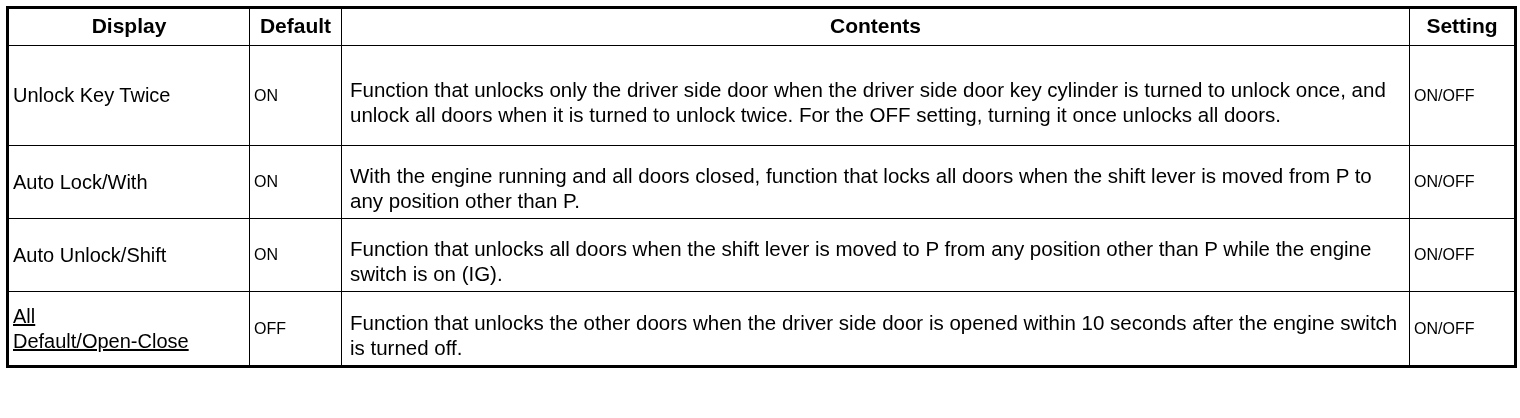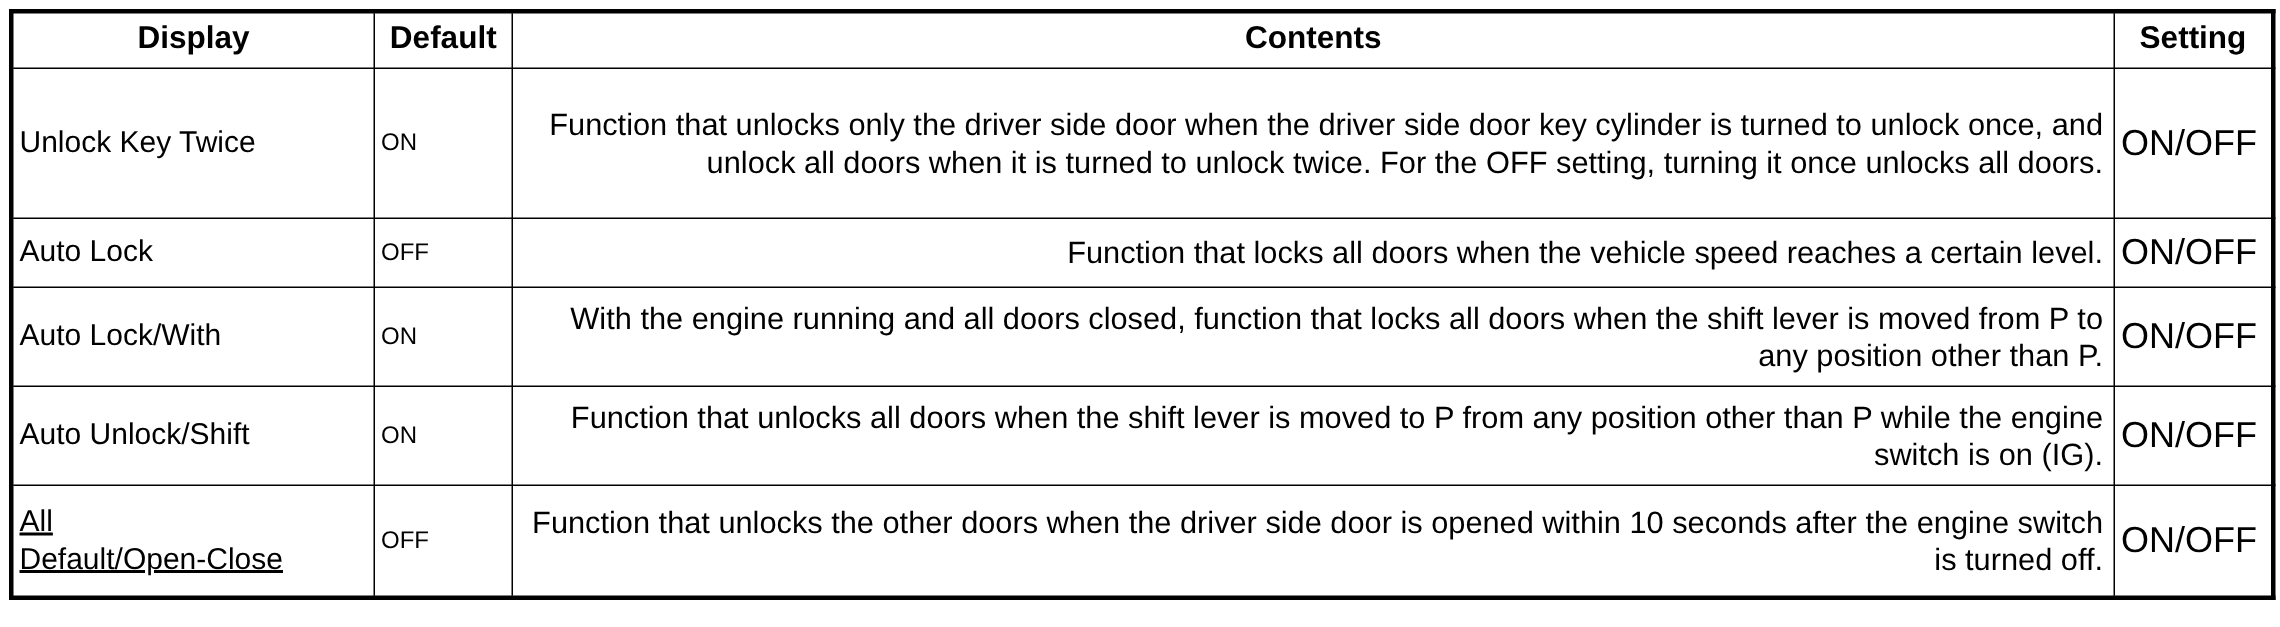--- a/index.html
+++ b/index.html
@@ -66,27 +66,28 @@
   }
   td.c-display .cell,
   td.c-default .cell,
   td.c-setting .cell {
     display: block;
     text-align: left;
     padding: 3px 4px;
   }
   td.c-display .cell { font-size: 20px; }
   td.c-default .cell { font-size: 16px; }
-  td.c-setting .cell { font-size: 24px; }
+  td.c-setting .cell { font-size: 16px; }
 
   td.c-contents .cell {
     display: block;
-    text-align: right;
+    text-align: left;
     padding: 5px 7px 5px 8px;
     line-height: 1.22;
+    margin-top: 12px;
   }
 
   
   tr.row-h3 { height: 100px; }
   tr.row-h1 { height: 46px;  }
   tr.row-h2 { height: 66px;  }
   tr.row-h2b{ height: 66px;  }
   tr.row-h2c{ height: 75px;  }
 
   .display-line { display: block; text-decoration: underline; }
@@ -130,34 +131,20 @@
           <span class="cell">ON</span>
         </td>
         <td class="c-contents">
           <span class="cell">Function that unlocks only the driver side door when the driver side door key cylinder is turned to unlock once, and unlock all doors when it is turned to unlock twice. For the OFF setting, turning it once unlocks all doors.</span>
         </td>
         <td class="c-setting">
           <span class="cell">ON/OFF</span>
         </td>
       </tr>
 
-      <tr class="row-h1">
-        <td class="c-display">
-          <span class="cell">Auto Lock</span>
-        </td>
-        <td class="c-default">
-          <span class="cell">OFF</span>
-        </td>
-        <td class="c-contents">
-          <span class="cell">Function that locks all doors when the vehicle speed reaches a certain level.</span>
-        </td>
-        <td class="c-setting">
-          <span class="cell">ON/OFF</span>
-        </td>
-      </tr>
 
       <tr class="row-h2">
         <td class="c-display">
           <span class="cell">Auto Lock/With</span>
         </td>
         <td class="c-default">
           <span class="cell">ON</span>
         </td>
         <td class="c-contents">
           <span class="cell">With the engine running and all doors closed, function that locks all doors when the shift lever is moved from P to any position other than P.</span>

